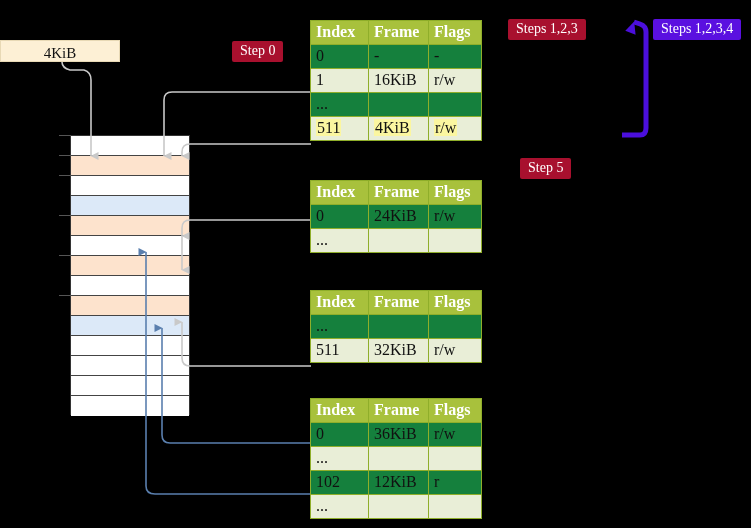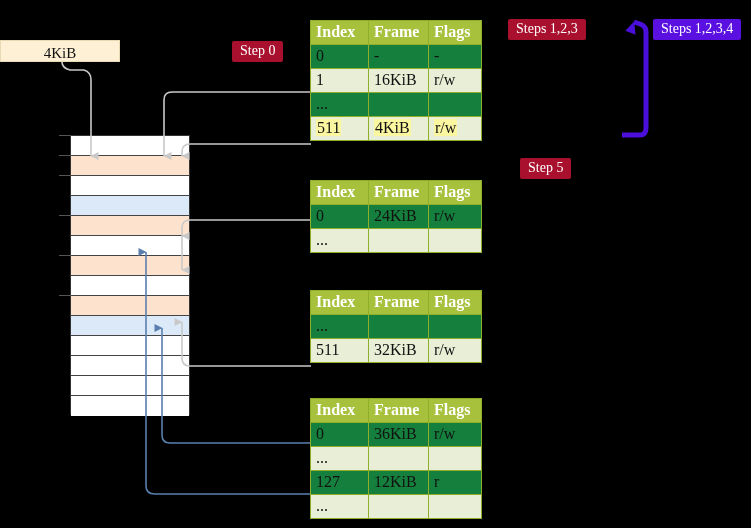--- a/index.html
+++ b/index.html
@@ -290,21 +290,21 @@
           <td>0</td>
           <td>36KiB</td>
           <td>r/w</td>
         </tr>
         <tr>
           <td class="alt">...</td>
           <td class="alt"></td>
           <td class="alt"></td>
         </tr>
         <tr>
-          <td>127</td>
+          <td>102</td>
           <td>12KiB</td>
           <td>r</td>
         </tr>
         <tr>
           <td class="alt">...</td>
           <td class="alt"></td>
           <td class="alt"></td>
         </tr>
       </tbody>
     </table>

